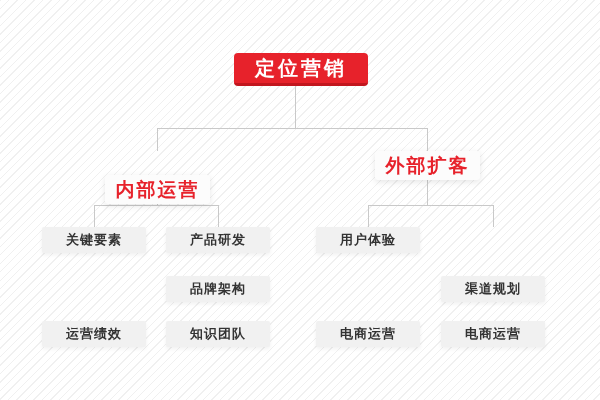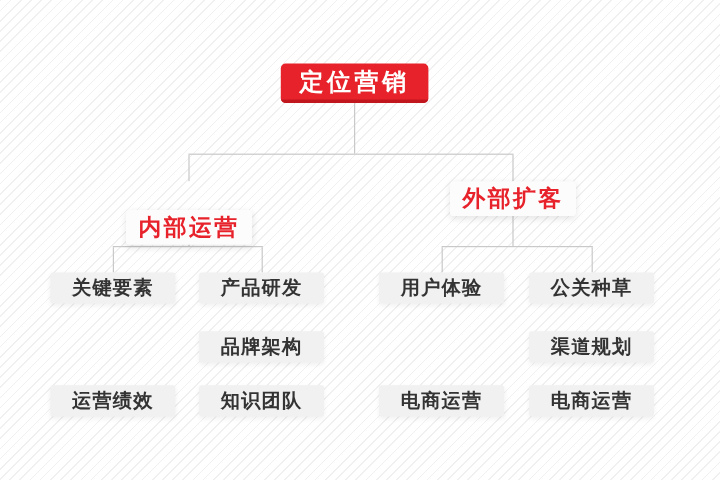--- a/index.html
+++ b/index.html
@@ -23,41 +23,41 @@
     background:repeating-linear-gradient(135deg,
       var(--stripe) 0px, var(--stripe) 1px,
       transparent 1px, transparent 6px);
   }
   .node{
     position:absolute;
     display:flex;align-items:center;justify-content:center;
     font-weight:bold;white-space:nowrap;
   }
   .root-node{
-    left:234px;top:53px;width:123px;height:33px;
+    left:234px;top:53px;width:134px;height:33px;
     background:var(--accent-red);
     border-bottom:3px solid var(--accent-red-dark);
     border-radius:4px;
     color:#ffffff;font-size:20px;letter-spacing:3px;
   }
   .branch-node{
     width:105px;height:29px;top:151px;
     background:var(--branch-bg);
     border-radius:3px;
     box-shadow:0 2px 6px rgba(0,0,0,0.10);
     color:var(--accent-red);font-size:19px;letter-spacing:2px;
   }
   .branch-left{left:105px;margin-top:24px;}
   .branch-right{left:375px;}
   .leaf-node{
     width:104px;height:26px;
     background:var(--leaf-bg);
     border-radius:2px;
     box-shadow:0 2px 4px rgba(0,0,0,0.06);
-    color:var(--leaf-text);font-size:16px;letter-spacing:1px;
+    color:var(--leaf-text);font-size:13px;letter-spacing:1px;
   }
   .col-l1{left:42px;}  .col-l2{left:166px;}
   .col-r1{left:316px;} .col-r2{left:441px;}
   .row-1{top:227px;}   .row-2{top:276px;}  .row-3{top:321px;}
   .line{position:absolute;background:var(--connector);}
   .vline{width:1px;}
   .hline{height:1px;}
 </style>
 </head>
 <body>
@@ -84,18 +84,17 @@
   <div class="node branch-node branch-left">内部运营</div>
   <div class="node branch-node branch-right">外部扩客</div>
 
   <div class="node leaf-node col-l1 row-1">关键要素</div>
   <div class="node leaf-node col-l2 row-1">产品研发</div>
   <div class="node leaf-node col-l2 row-2">品牌架构</div>
   <div class="node leaf-node col-l1 row-3">运营绩效</div>
   <div class="node leaf-node col-l2 row-3">知识团队</div>
 
   <div class="node leaf-node col-r1 row-1">用户体验</div>
-  <div class="node leaf-node col-r2 row-1">公关种草</div>
   <div class="node leaf-node col-r2 row-2">渠道规划</div>
   <div class="node leaf-node col-r1 row-3">电商运营</div>
   <div class="node leaf-node col-r2 row-3">电商运营</div>
 
 </div>
 
 </body></html>

